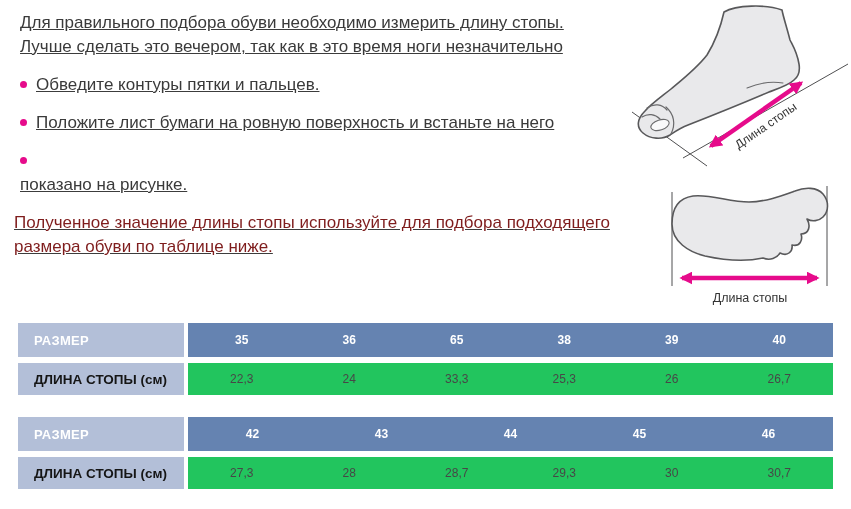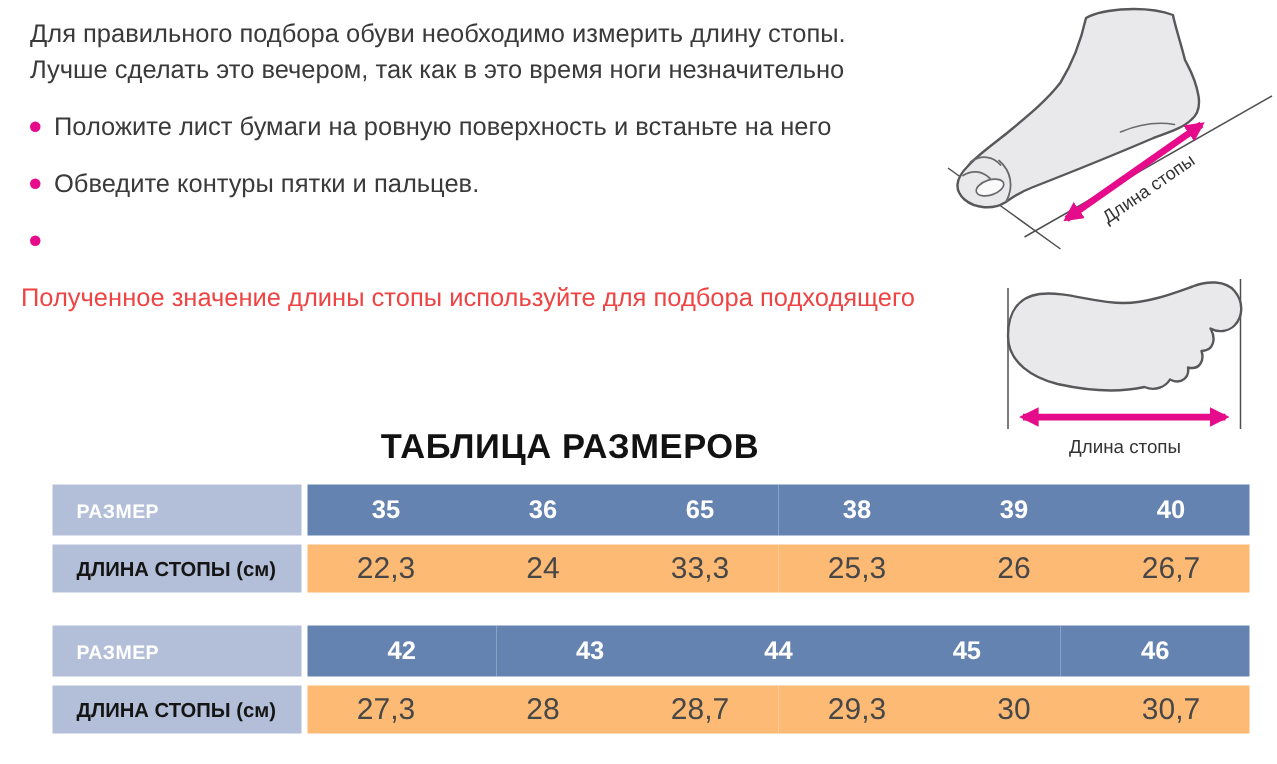--- a/index.html
+++ b/index.html
@@ -1,73 +1,75 @@
 <!DOCTYPE html>
 <html><head>
 <meta charset="utf-8">
 <style>
   html,body{margin:0;padding:0;background:#fff;}
   .page{
     position:relative;width:851px;height:509px;background:#ffffff;overflow:hidden;
     font-family:"Liberation Sans","DejaVu Sans",sans-serif;color:#3c3c3c;
   }
   
-  .content{position:absolute;left:20px;top:11px;width:614px;}
+  .content{position:absolute;left:20px;top:11px;width:614px;text-decoration:underline;}
   .intro{font-size:17px;line-height:24px;color:#3a3a3a;}
   .bullets{margin-top:14px;}
   .bullet-item{font-size:17px;line-height:24px;color:#3a3a3a;margin-bottom:14px;}
   .dot{display:inline-block;width:7px;height:7px;border-radius:50%;
        background:#e60b8b;margin-right:9px;vertical-align:2px;}
-  .note{margin-top:6px;margin-left:-6px;font-size:17px;line-height:24px;color:#ef4444;}
+  .note{margin-top:6px;margin-left:-6px;font-size:17px;line-height:24px;color:#7f1d1d;}
   
   .foot-side{position:absolute;left:631px;top:0;}
   .foot-sole{position:absolute;left:653px;top:172px;}
   
   .table-title{position:absolute;left:0;top:284px;width:760px;text-align:center;
     font-size:23px;font-weight:bold;color:#121212;letter-spacing:.4px;}
   
   .size-table{position:absolute;left:18px;width:815px;}
   .size-table.first{top:323px;}
   .size-table.second{top:417px;}
-  .t-row{display:flex;margin-bottom:6px;margin-left:17px;}
+  .t-row{display:flex;margin-bottom:6px;}
   .t-row.head{height:34px;}
   .t-row.data{height:32px;margin-bottom:0;}
   .label-cell{width:166px;margin-right:4px;background:#b3bfd8;display:flex;
     align-items:center;padding-left:16px;box-sizing:border-box;}
   .head .label-cell{color:#ffffff;font-weight:bold;font-size:13px;letter-spacing:.3px;}
   .data .label-cell{color:#151515;font-weight:bold;font-size:13.5px;}
   .cells{flex:1;display:flex;}
   .cell{flex:1;display:flex;align-items:center;justify-content:center;}
-  .head .cell{background:#6583b1;color:#ffffff;font-weight:bold;font-size:17px;}
-  .data .cell{background:#fdba74;color:#474747;font-size:20px;}
+  .head .cell{background:#6583b1;color:#ffffff;font-weight:bold;font-size:12px;}
+  .data .cell{background:#22c55e;color:#474747;font-size:12px;}
   svg text{font-family:"Liberation Sans","DejaVu Sans",sans-serif;}
 </style>
 </head>
 <body>
 
 <div class="page">
 
   <div class="content">
     <div class="intro">
       <div>Для правильного подбора обуви необходимо измерить длину стопы.</div>
       <div>Лучше сделать это вечером, так как в это время ноги незначительно</div>
     </div>
     <div class="bullets">
       <div class="bullet-item">
+        <span class="dot"></span><span>Обведите контуры пятки и пальцев.</span>
+      </div>
+      <div class="bullet-item">
         <span class="dot"></span><span>Положите лист бумаги на ровную поверхность и встаньте на него</span>
       </div>
       <div class="bullet-item">
-        <span class="dot"></span><span>Обведите контуры пятки и пальцев.</span>
-      </div>
-      <div class="bullet-item">
         <span class="dot"></span>
+        <div>показано на рисунке.</div>
       </div>
     </div>
     <div class="note">
       <div>Полученное значение длины стопы используйте для подбора подходящего</div>
+      <div>размера обуви по таблице ниже.</div>
     </div>
   </div>
 
   <svg class="foot-side" width="220" height="170" viewBox="0 0 220 170">
     <defs>
       <marker id="ah1" viewBox="0 0 10 10" refX="8" refY="5" markerWidth="13" markerHeight="13" markerUnits="userSpaceOnUse" orient="auto-start-reverse">
         <path d="M0,0 L10,5 L0,10 Z" fill="#e60b8b"></path>
       </marker>
     </defs>
 
@@ -115,21 +117,20 @@
          C 158,54 156,62 148,62
          C 150,68 147,75 139,73
          C 140,79 135,85 127,81
          C 124,86 117,89 110,86
          C 92,90 70,88 52,84
          C 36,80 19,70 19,52 Z" fill="#e9e9eb" stroke="#58585a" stroke-width="1.6" stroke-linejoin="round"></path>
     <line x1="29" y1="106" x2="164" y2="106" stroke="#e60b8b" stroke-width="4.5" marker-start="url(#ah2)" marker-end="url(#ah2)"></line>
     <text x="97" y="130" text-anchor="middle" font-size="12.5" fill="#333333">Длина стопы</text>
   </svg>
 
-  <div class="table-title">ТАБЛИЦА РАЗМЕРОВ</div>
 
   <div class="size-table first">
     <div class="t-row head">
       <div class="label-cell">РАЗМЕР</div>
       <div class="cells">
         <div class="cell">35</div>
         <div class="cell">36</div>
         <div class="cell">65</div>
         <div class="cell">38</div>
         <div class="cell">39</div>

